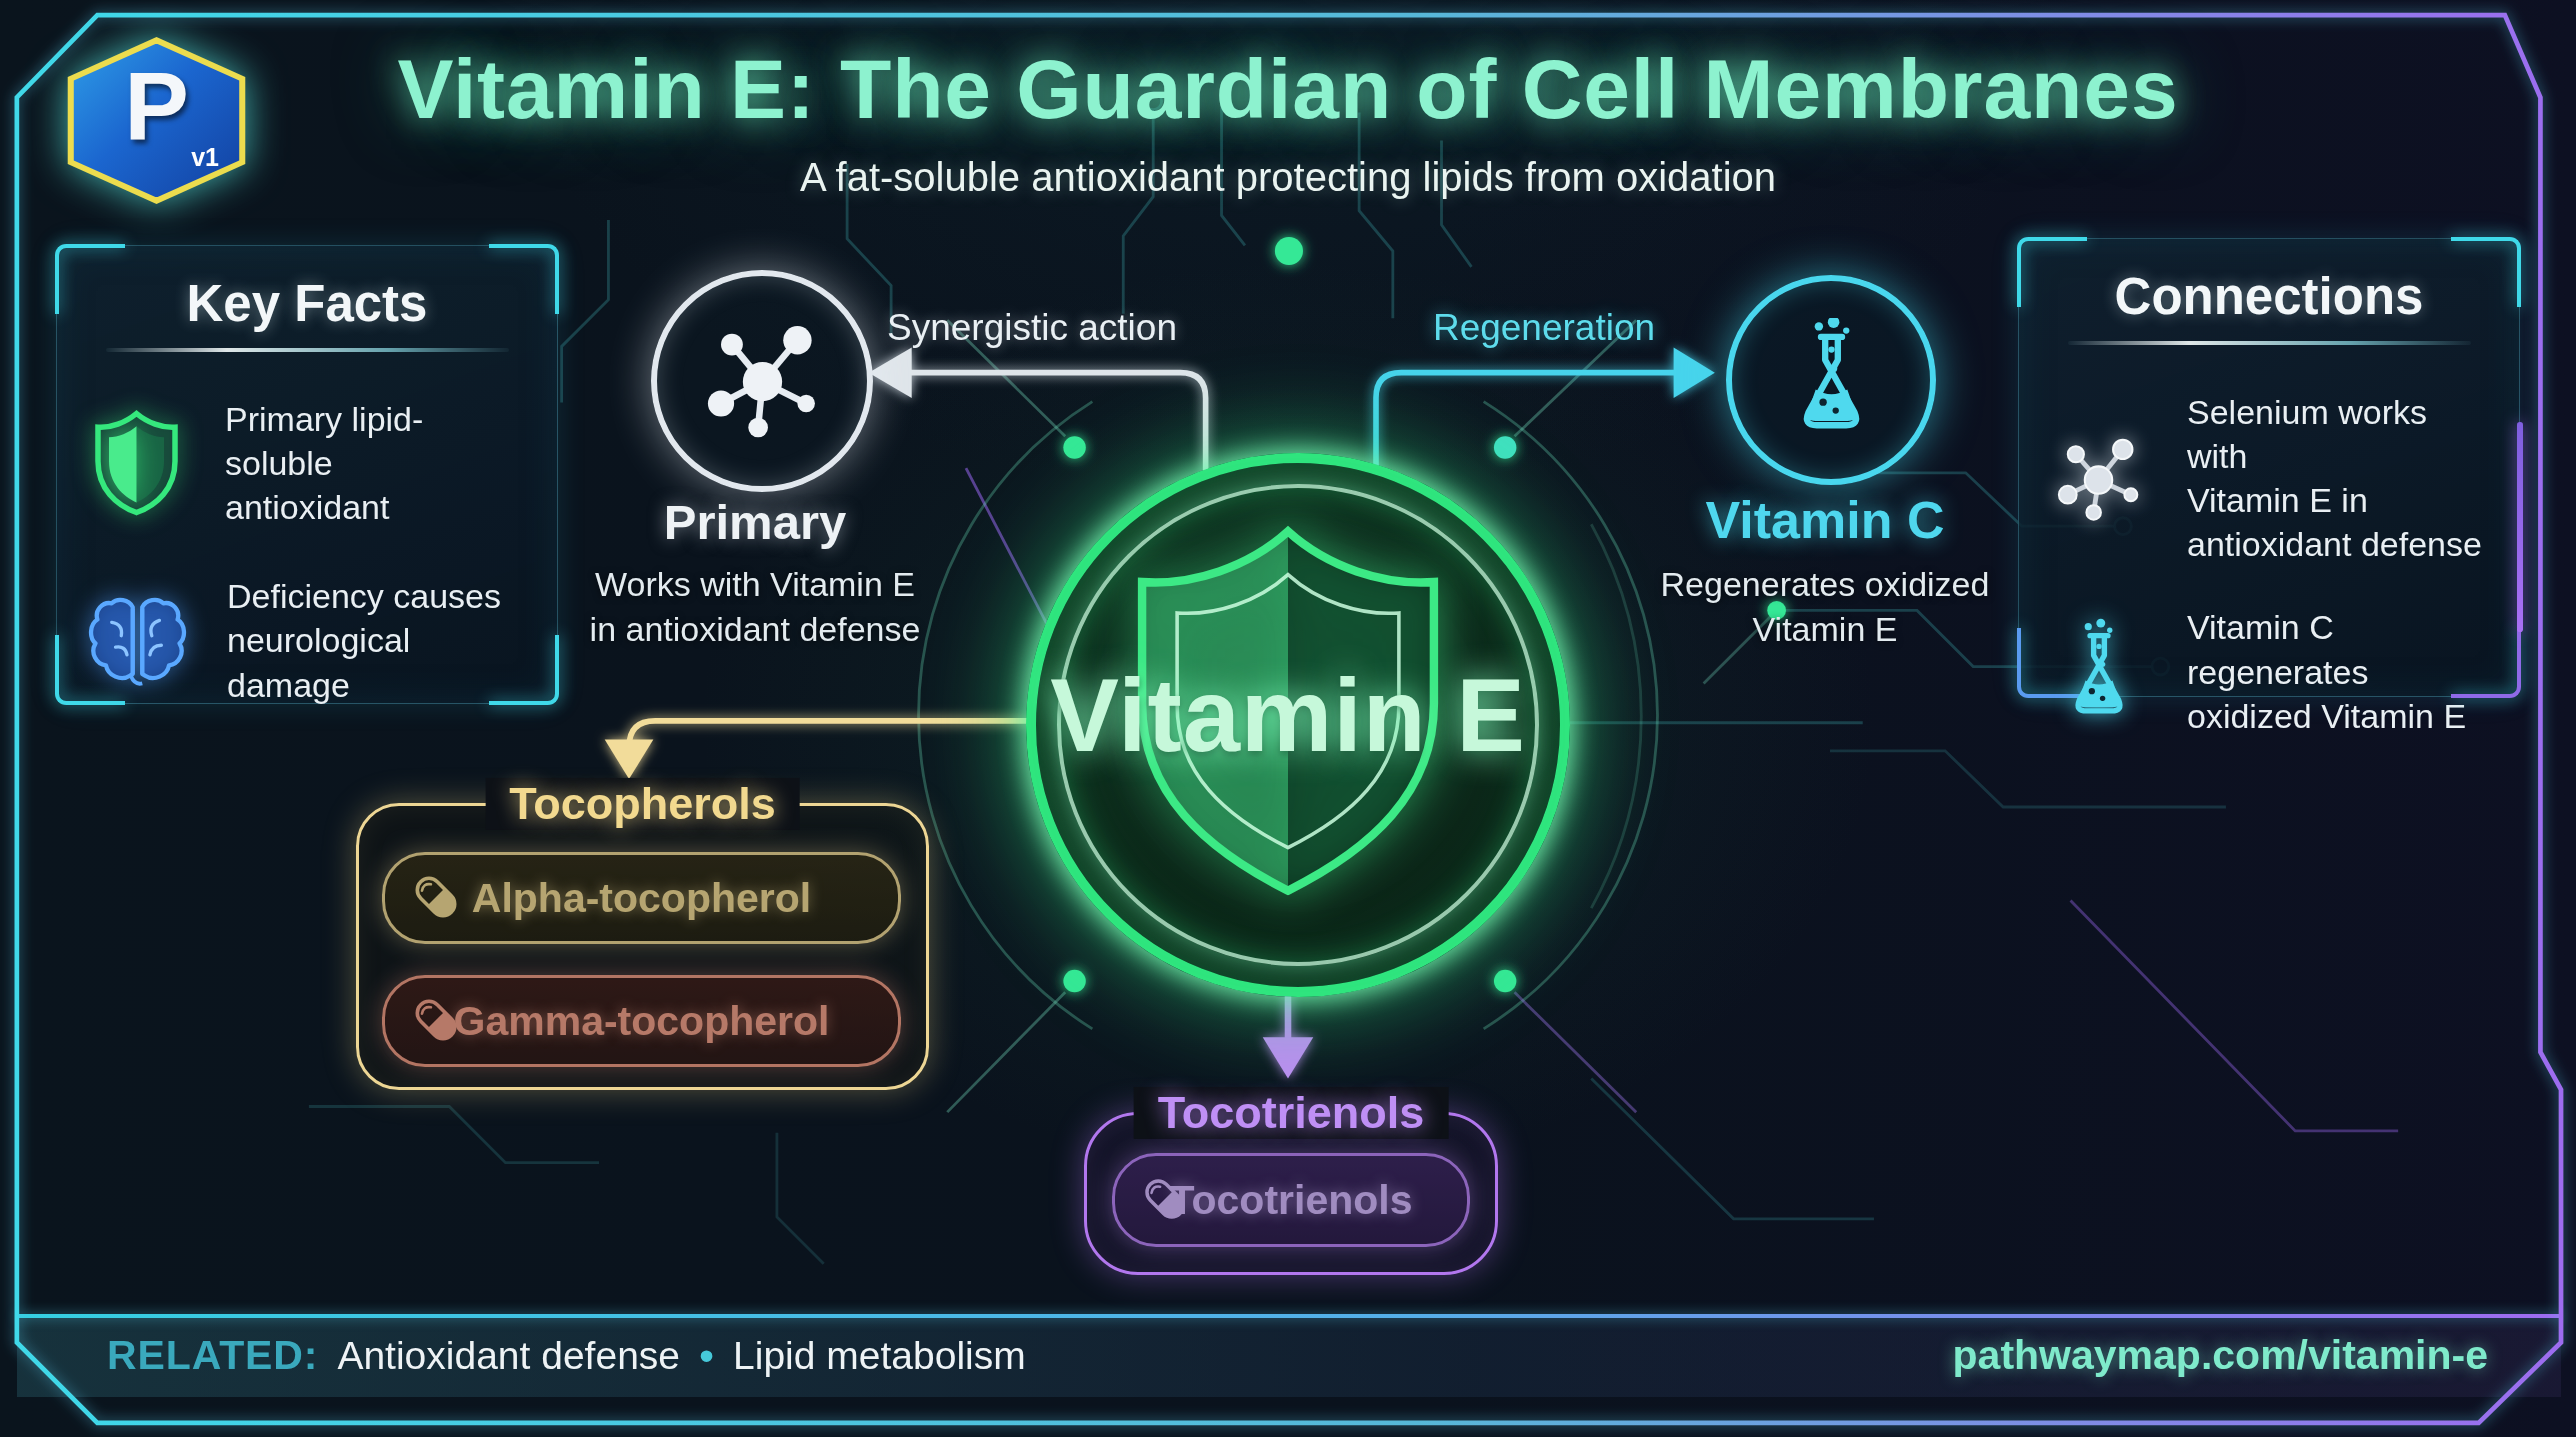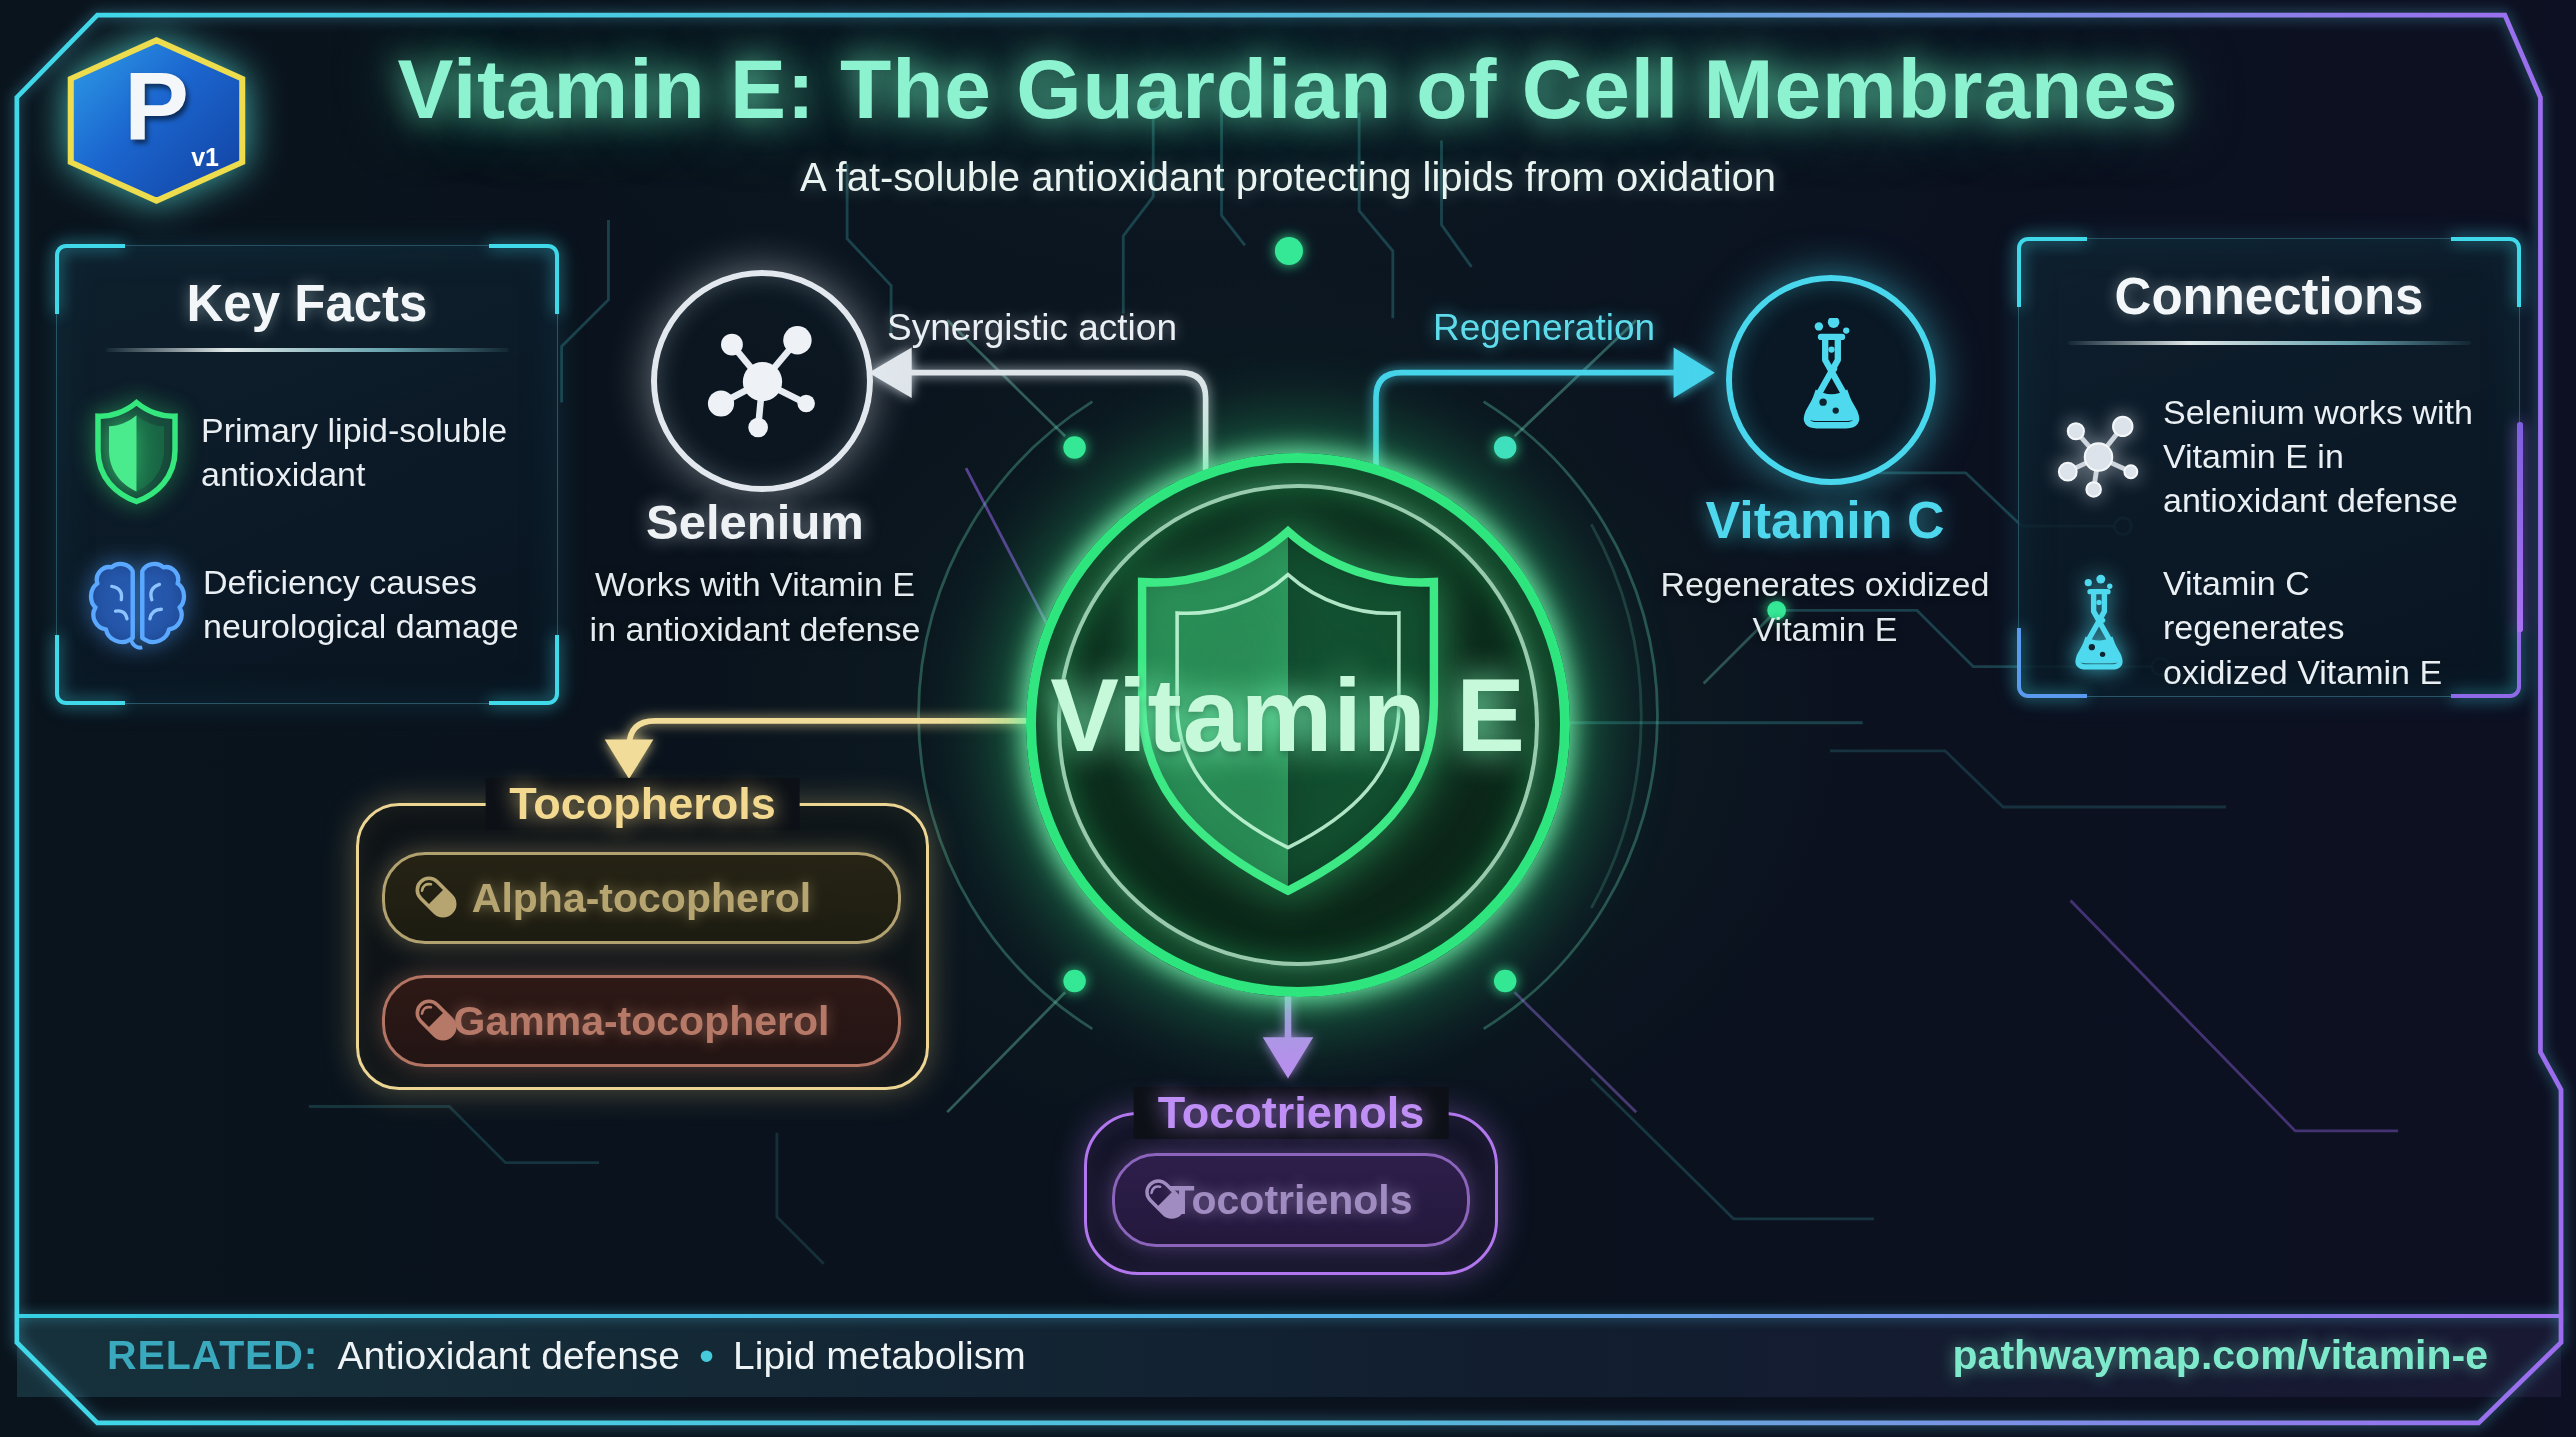--- a/index.html
+++ b/index.html
@@ -40,21 +40,21 @@
   .panel .cnr{position:absolute;width:66px;height:66px;border:0 solid #3fd9e9;
     filter:drop-shadow(0 0 7.5px rgba(70,225,240,.8));}
   .cnr.tl{left:-1.9px;top:-1.9px;border-left-width:4.7px;border-top-width:4.7px;border-top-left-radius:11.2px;}
   .cnr.tr{right:-1.9px;top:-1.9px;border-right-width:4.7px;border-top-width:4.7px;border-top-right-radius:11.2px;}
   .cnr.bl{left:-1.9px;bottom:-1.9px;border-left-width:4.7px;border-bottom-width:4.7px;border-bottom-left-radius:11.2px;}
   .cnr.br{right:-1.9px;bottom:-1.9px;border-right-width:4.7px;border-bottom-width:4.7px;border-bottom-right-radius:11.2px;}
   .panel-h{margin:28px 0 0;text-align:center;font-size:51px;font-weight:bold;color:#f3f7f9;
     text-shadow:0 0 15px rgba(220,245,250,.4);}
   .panel-rule{width:403px;height:3.7px;margin:15px auto 0;border-radius:1.9px;
     background:linear-gradient(90deg,rgba(140,220,230,.05),rgba(245,252,252,.9) 30%,rgba(140,220,230,.7) 70%,rgba(140,220,230,.05));}
-  .fact{display:flex;align-items:center;gap:13px;padding:0 28px;margin-top:45px;}
+  .fact{display:flex;align-items:center;gap:37px;padding:0 28px;margin-top:45px;justify-content:center;}
   .fact .ic{flex:0 0 103px;display:flex;justify-content:center;}
   .fact .tx{font-size:34px;font-weight:500;color:#e9eff3;line-height:1.3;white-space:pre-line;}
   .p-accent{position:absolute;right:-3.7px;top:40%;height:46%;width:5.6px;border-radius:2.8px;
     background:linear-gradient(#7f5fe0,#aa70f5);filter:drop-shadow(0 0 7.5px rgba(160,110,240,.8));}
 
   
   .node-circle{position:absolute;border-radius:50%;display:flex;align-items:center;justify-content:center;z-index:3;}
   .sel-circle{left:651px;top:270px;width:210px;height:210px;border:6.6px solid #e2e8ee;
     background:rgba(14,26,38,.45);
     box-shadow:0 0 43px rgba(240,248,255,.45),inset 0 0 24px rgba(220,235,245,.25);}
@@ -326,21 +326,21 @@
           </g>
         <circle cx="60" cy="62" r="18" fill="#eef2f6"></circle>
           <circle cx="32" cy="28" r="10" fill="#eef2f6"></circle>
         <circle cx="92" cy="24" r="13" fill="#eef2f6"></circle>
           <circle cx="22" cy="82" r="12" fill="#eef2f6"></circle>
         <circle cx="56" cy="104" r="9" fill="#eef2f6"></circle>
           <circle cx="100" cy="82" r="8" fill="#eef2f6"></circle>
       </svg>
     </span>
   </div>
-  <div class="node-label sel-label">Selenium</div>
+  <div class="node-label sel-label">Primary</div>
   <div class="node-desc sel-desc">Works with Vitamin E
 in antioxidant defense</div>
   <div class="rel-label rel-syn">Synergistic action</div>
 
   <div class="node-circle vc-circle">
     <span>
       <svg width="101" height="122" viewBox="0 0 96 116">
         <path d="M38 18 h20 M42 18 v22 L70 90 q5 12 -8 12 H34 q-13 0 -8 -12 L54 40 v-22" fill="none" stroke="#4fd9ee" stroke-width="6" stroke-linecap="round" stroke-linejoin="round"></path>
         <path d="M33 68 L26 88 q-4 10 7 10 h30 q11 0 7 -10 L63 68 q-15 9 -30 0 z" fill="#4fd9ee"></path>
         <circle cx="40" cy="80" r="3.5" fill="#0d2530"></circle>

